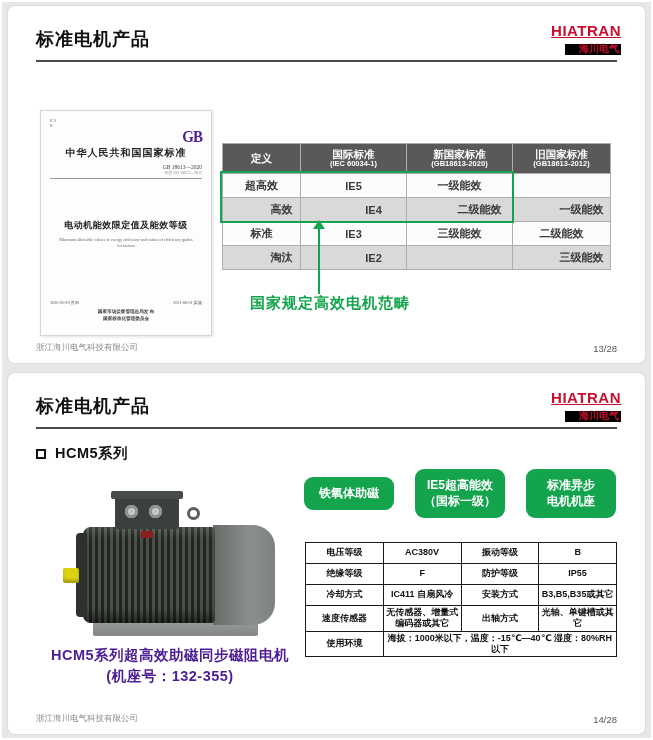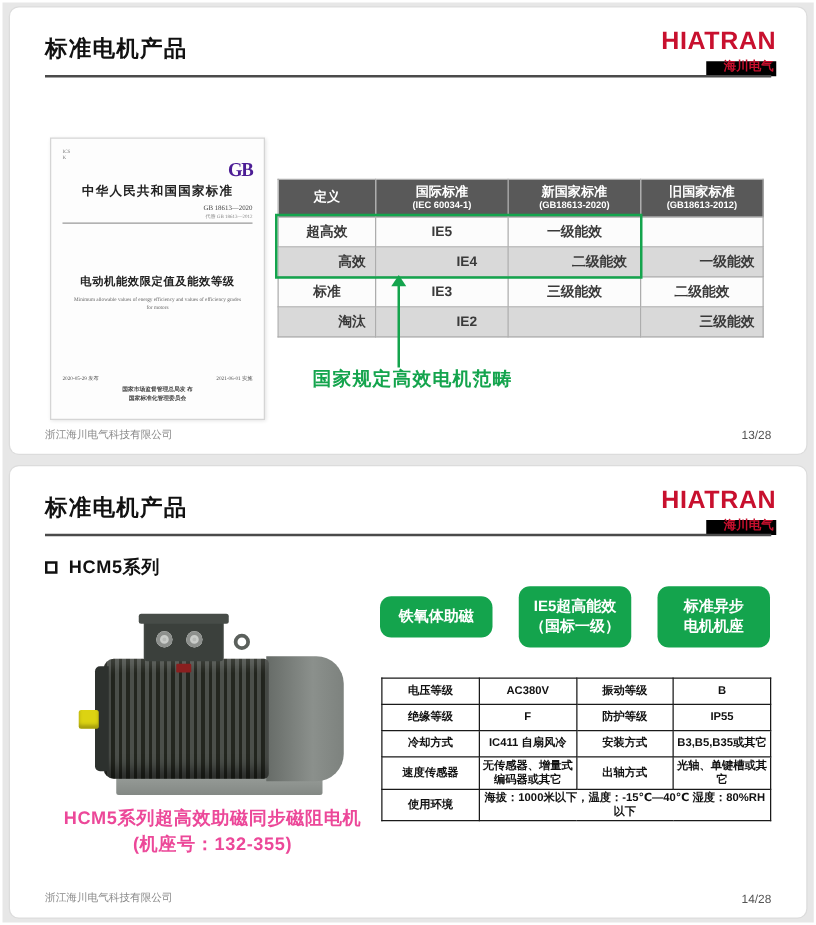--- a/index.html
+++ b/index.html
@@ -6,21 +6,21 @@
   html,body { width:653px; height:740px; }
   body { font-family:"Liberation Sans","DejaVu Sans",sans-serif; background:#ffffff; }
   .stage { position:relative; width:653px; height:740px; background:#e7e7e7; border:2px solid #ffffff; }
 
   .slide { position:absolute; left:6px; width:637px; background:#ffffff; border-radius:7px; box-shadow:0 0 0 1px #dcdcdc; overflow:hidden; }
   #slide1 { top:4px;  height:357px; }
   #slide2 { top:371px; height:361px; }
 
   .slide-title { position:absolute; left:28px; top:21px; font-size:18px; font-weight:bold; color:#111; letter-spacing:1px; }
   .logo { position:absolute; right:24px; top:17px; text-align:right; line-height:1.05; }
-  .logo-main { font-size:20px; font-weight:bold; color:#c8102e; letter-spacing:.5px; }
+  .logo-main { font-size:15px; font-weight:bold; color:#c8102e; letter-spacing:.5px;text-decoration:underline; }
   .logo-sub { display:inline-block; font-size:10px; font-weight:bold; color:#c8102e; background:#000000; padding:0 2px 1px 14px; }
   .rule { position:absolute; left:28px; right:28px; top:54px; border-top:2px solid #4a4a4a; }
 
   .section-row { position:absolute; left:28px; top:71px; display:flex; align-items:center; }
   .bullet { width:10px; height:10px; border:2.5px solid #111; margin-right:9px; flex:0 0 auto; }
   .section-title { font-size:14.5px; font-weight:bold; color:#111; letter-spacing:.5px; }
   .section-note { font-size:13px; font-weight:bold; color:#14a44d; margin-left:18px; letter-spacing:.2px; }
 
   
   .gb-doc { position:absolute; left:32px; top:104px; width:172px; height:226px; background:#fdfdfd; border:1px solid #d5d5d5; box-shadow:1px 1px 3px rgba(0,0,0,.12); padding:8px 9px; font-family:"Liberation Serif","DejaVu Serif",serif; color:#333; }
@@ -78,21 +78,21 @@
   .m-front { position:absolute; left:13px; top:42px; width:11px; height:84px; background:#2d312e; border-radius:4px 0 0 4px; }
   .m-rear { position:absolute; left:150px; top:34px; width:62px; height:100px; background:linear-gradient(90deg,#666b67,#8b908c 60%,#7d827e); border-radius:0 22px 22px 0; }
   .m-shaft { position:absolute; left:0; top:77px; width:16px; height:15px; background:#dcd312; border-radius:2px; box-shadow:inset 0 -3px 3px rgba(0,0,0,.25); }
   .m-tbox { position:absolute; left:52px; top:2px; width:64px; height:36px; background:#3b403c; border-radius:3px; box-shadow:inset 0 2px 2px rgba(255,255,255,.15); }
   .m-tbox-lid { position:absolute; left:-4px; top:-2px; width:72px; height:8px; background:#474c48; border-radius:2px; }
   .m-gland { position:absolute; top:12px; width:13px; height:13px; border-radius:50%; background:#b7bab7; box-shadow:inset 0 0 0 3px #8d908d, inset 0 0 0 5px #c9ccc9; }
   .m-gland.g1{ left:10px; } .m-gland.g2{ left:34px; }
   .m-eye { position:absolute; left:124px; top:16px; width:13px; height:13px; border:3.5px solid #5b605c; border-radius:50%; background:transparent; }
   .m-plate { position:absolute; left:78px; top:40px; width:12px; height:7px; background:#8a1f1f; border-radius:1px; }
 
-  .caption { position:absolute; left:12px; top:272px; width:300px; text-align:center; font-size:14.5px; font-weight:bold; color:#ec4899; line-height:1.45; letter-spacing:.5px; }
+  .caption { position:absolute; left:12px; top:272px; width:300px; text-align:center; font-size:14.5px; font-weight:bold; color:#4c1d95; line-height:1.45; letter-spacing:.5px; }
 </style>
 </head>
 <body>
 
 <div class="stage">
 
   <section class="slide" id="slide1">
     <div class="slide-title">标准电机产品</div>
     <div class="logo">
       <div class="logo-main">HIATRAN</div>

